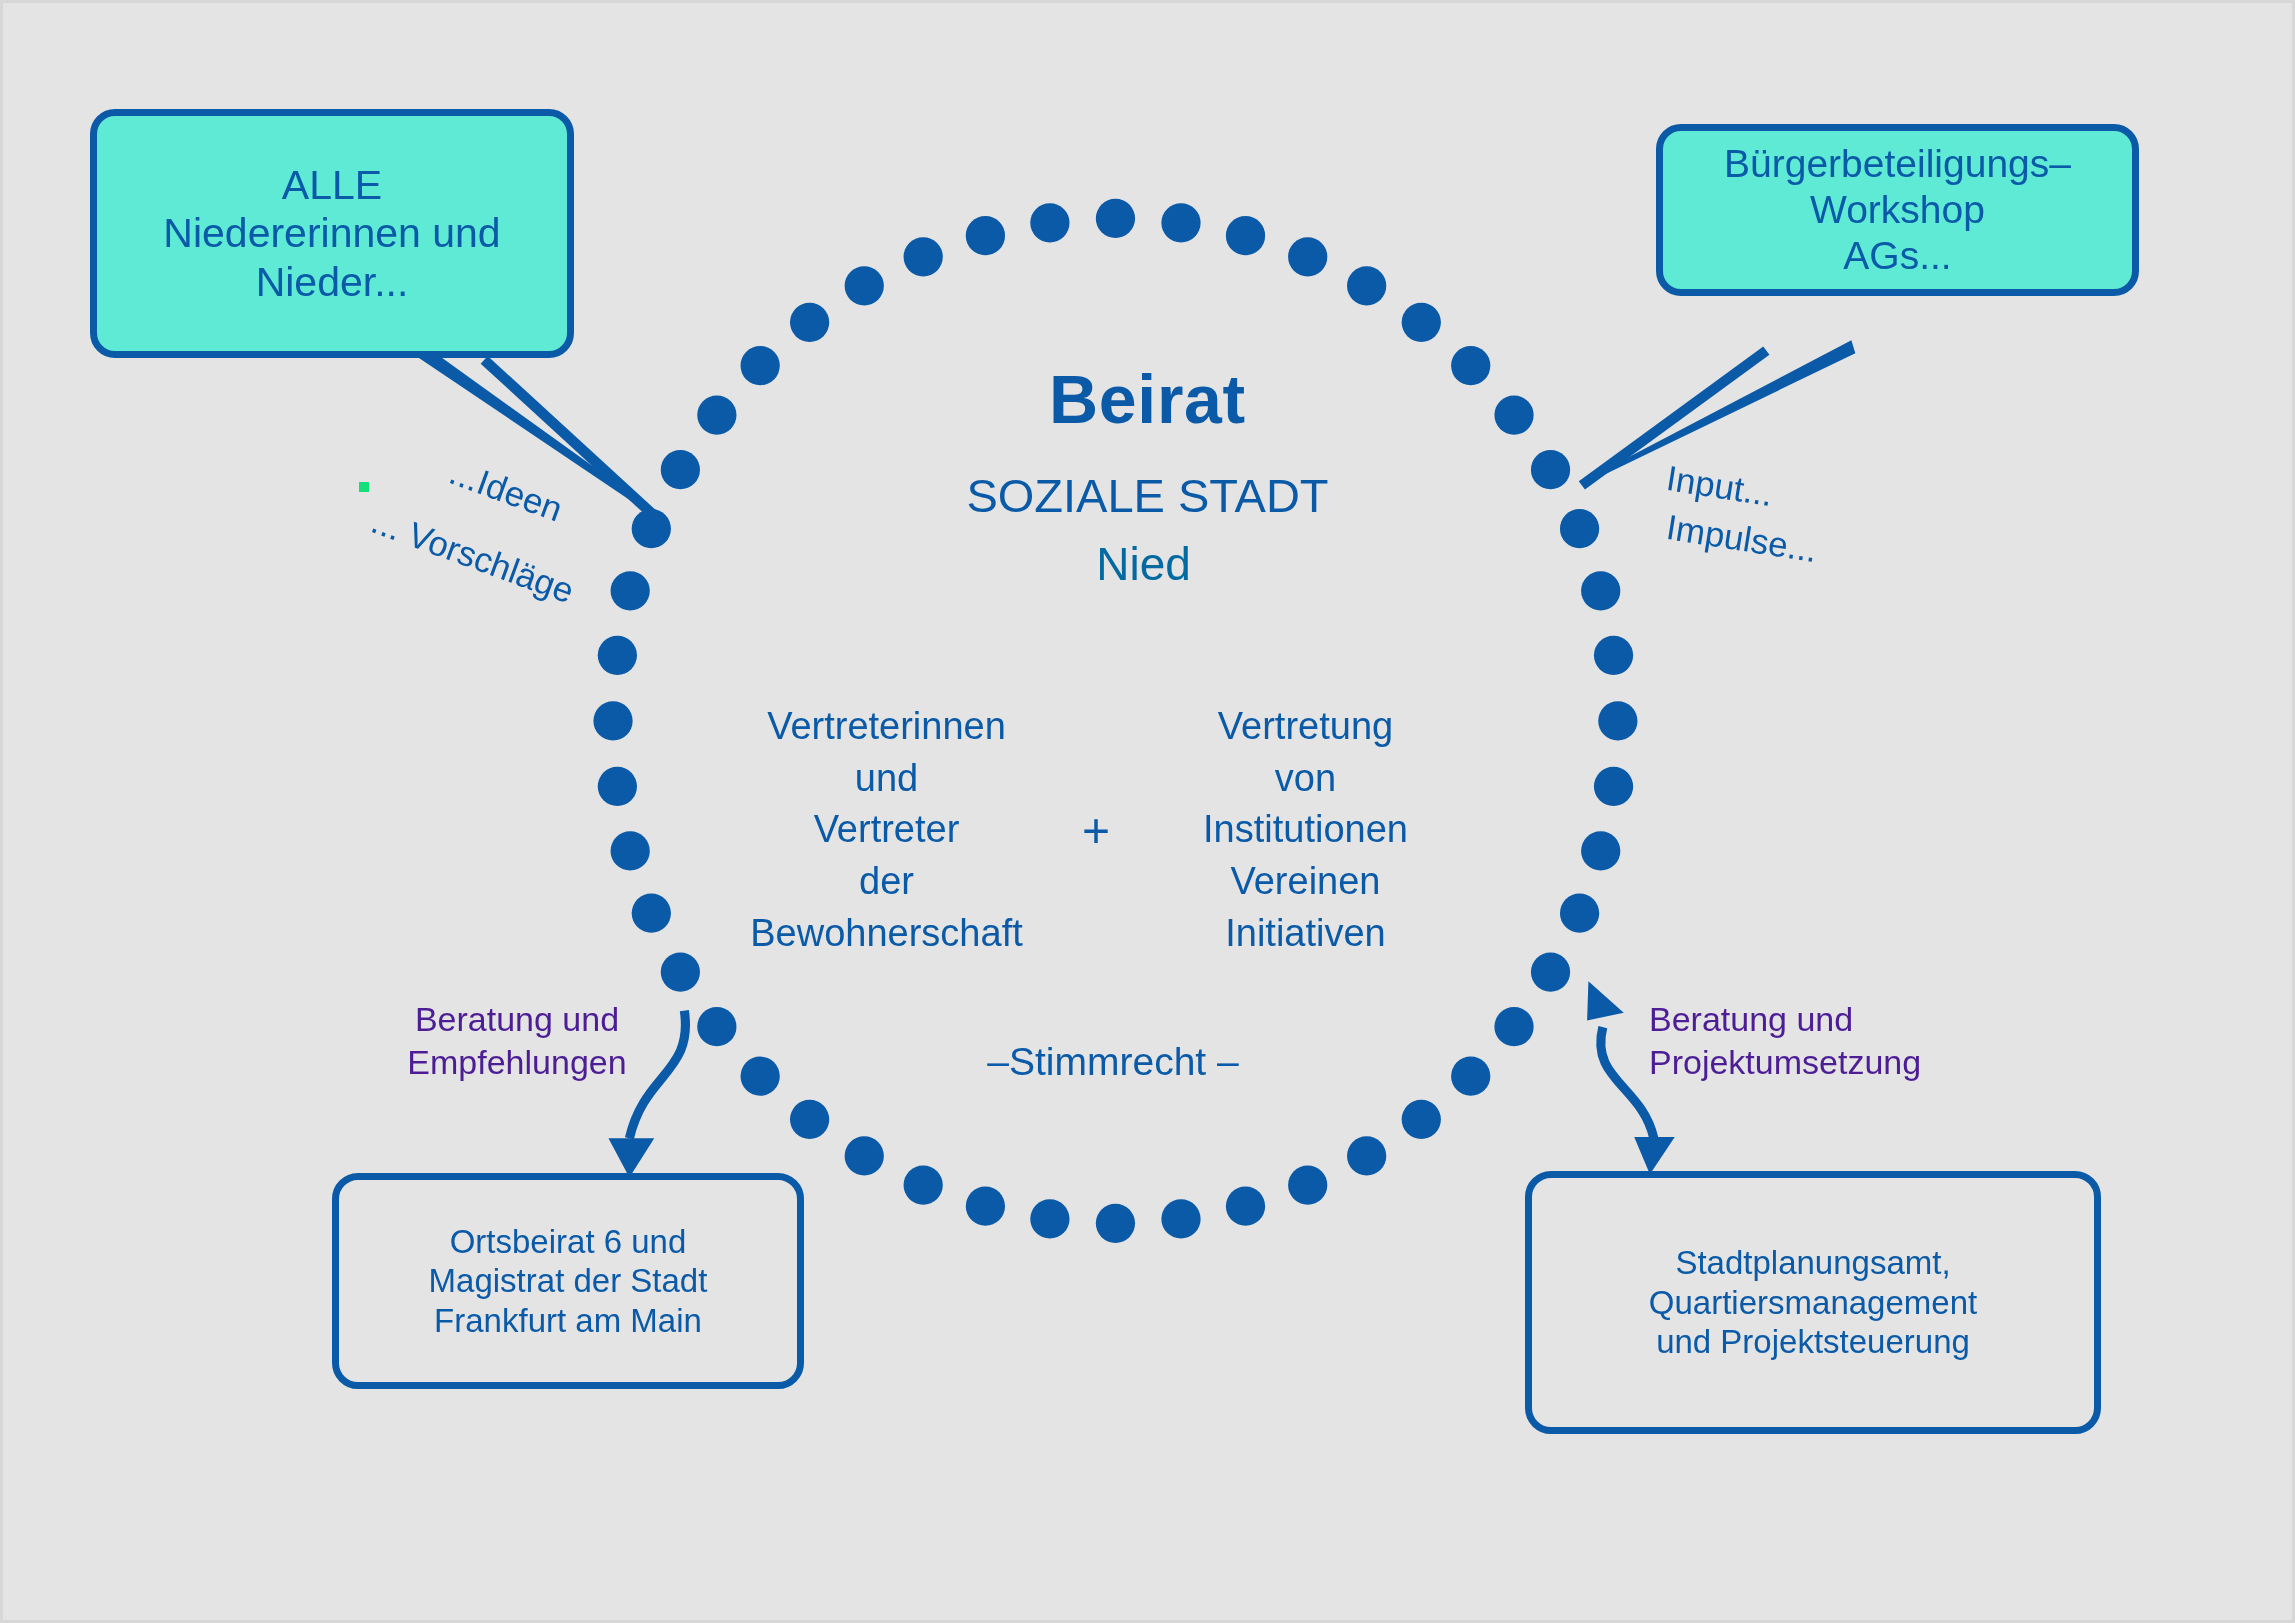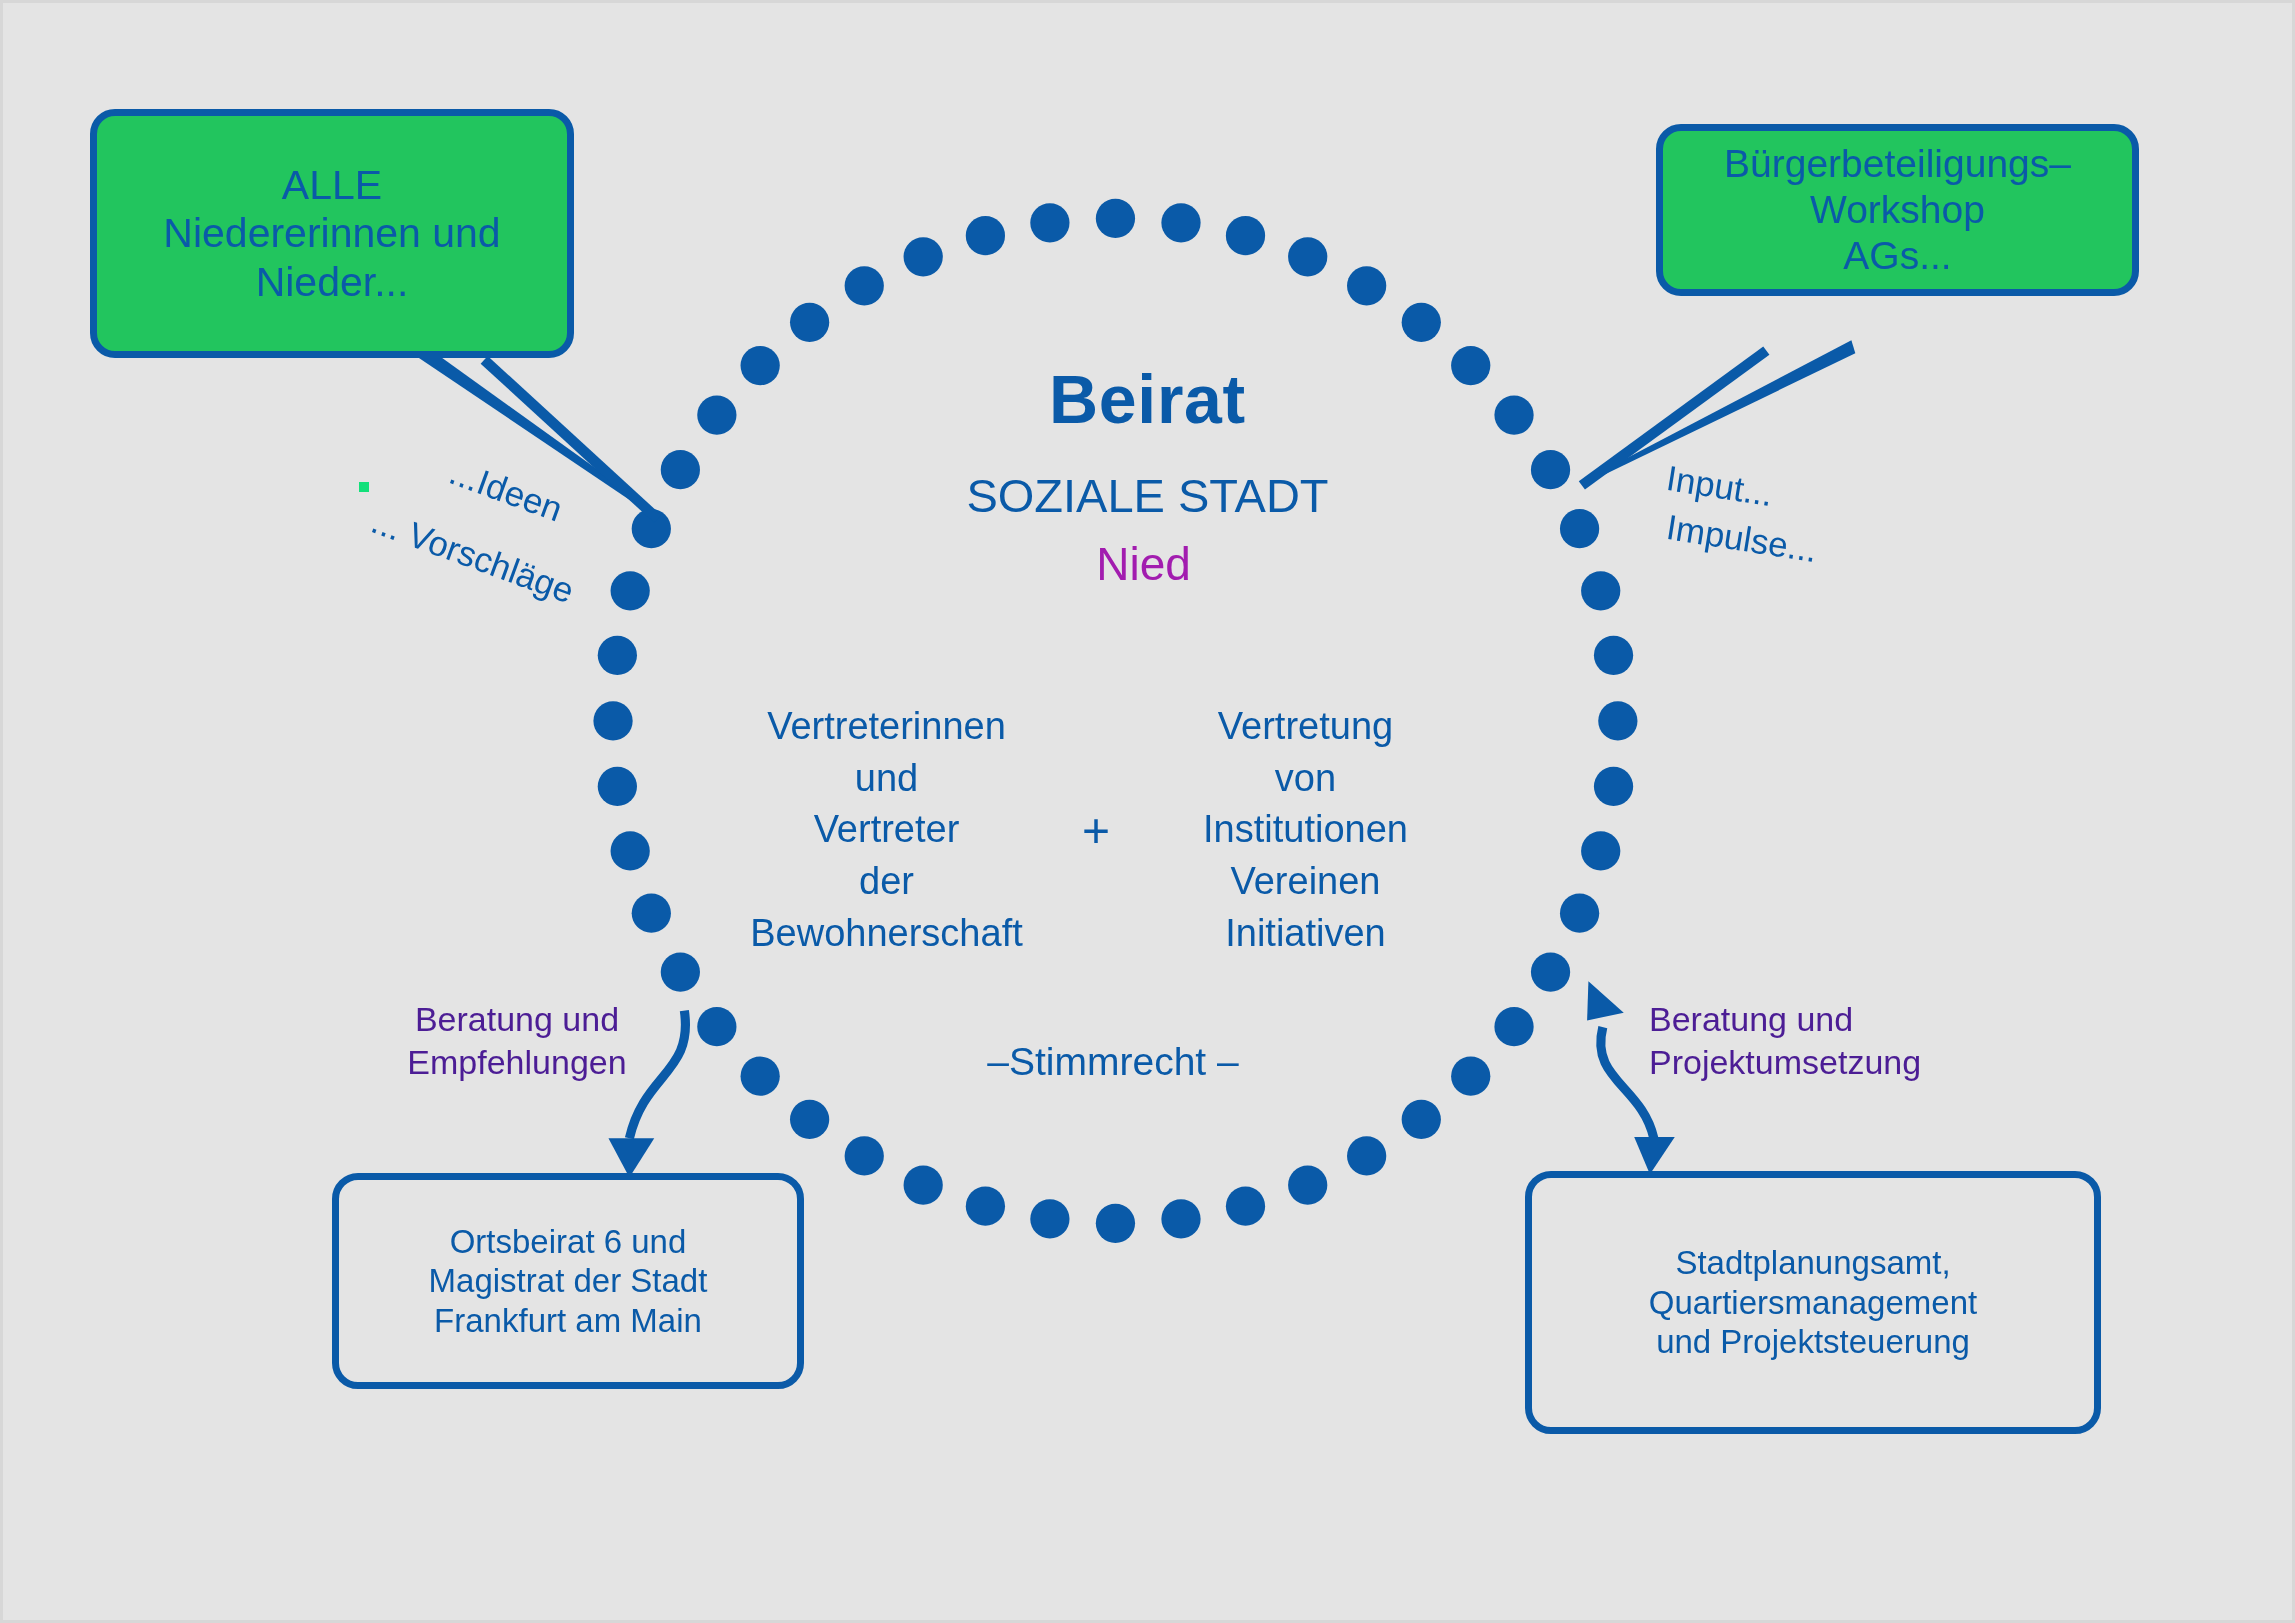--- a/index.html
+++ b/index.html
@@ -17,21 +17,21 @@
     border:3.9px solid #d7d7d7;
     box-sizing:border-box;
     pointer-events:none;
   }
 
   
   .bubble{
     position:absolute;
     border:7.2px solid #0a5aa8;
     border-radius:25px;
-    background:#22c55e;
+    background:#5eead4;
     display:flex;align-items:center;justify-content:center;
     box-sizing:border-box;
     color:#0a5aa8;
   }
   .bubble .btxt{
     text-align:center;
     line-height:1.18;
     font-size:41px;
     white-space:pre-line;
     padding:0 15.7px;
@@ -65,21 +65,21 @@
     position:absolute;left:0;right:0;top:360px;
     text-align:center;color:#0a5aa8;
     font-size:68px;font-weight:bold;letter-spacing:0.7px;
   }
   .center-sub1{
     position:absolute;left:0;right:0;top:468px;
     text-align:center;color:#0a5aa8;font-size:47px;
   }
   .center-sub2{
     position:absolute;left:0;right:8px;top:537px;
-    text-align:center;color:#a21caf;font-size:46px;
+    text-align:center;color:#0369a1;font-size:46px;
   }
 
   .cols{
     position:absolute;left:674px;top:661px;width:844px;
     display:flex;align-items:center;justify-content:center;
     color:#0a5aa8;
     margin-top:40px;
   }
   .col{
     width:340px;text-align:center;font-size:38px;line-height:1.36;

